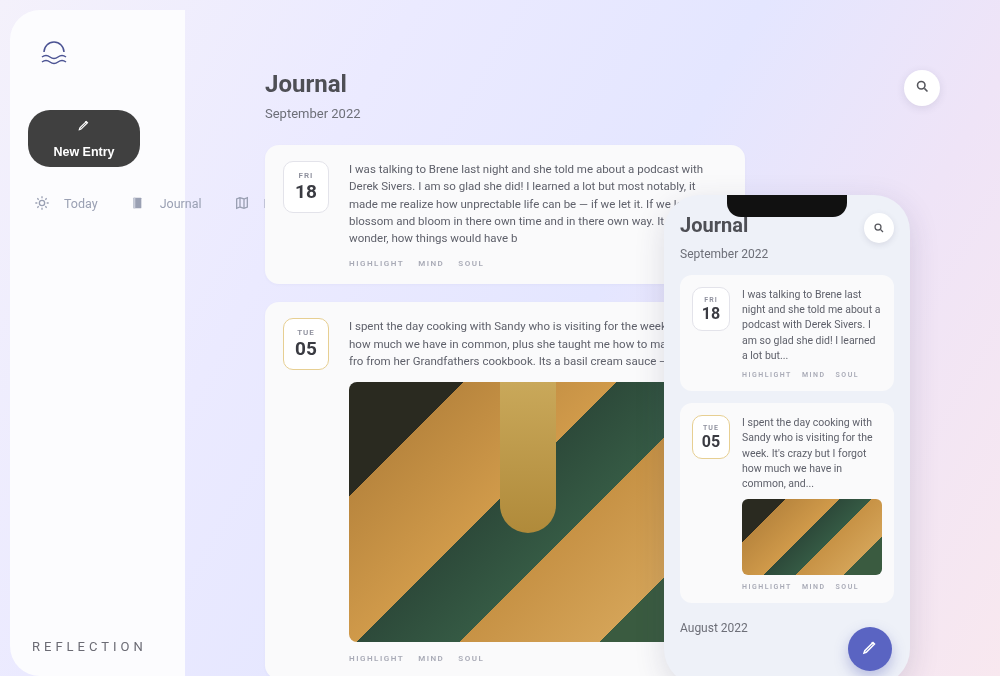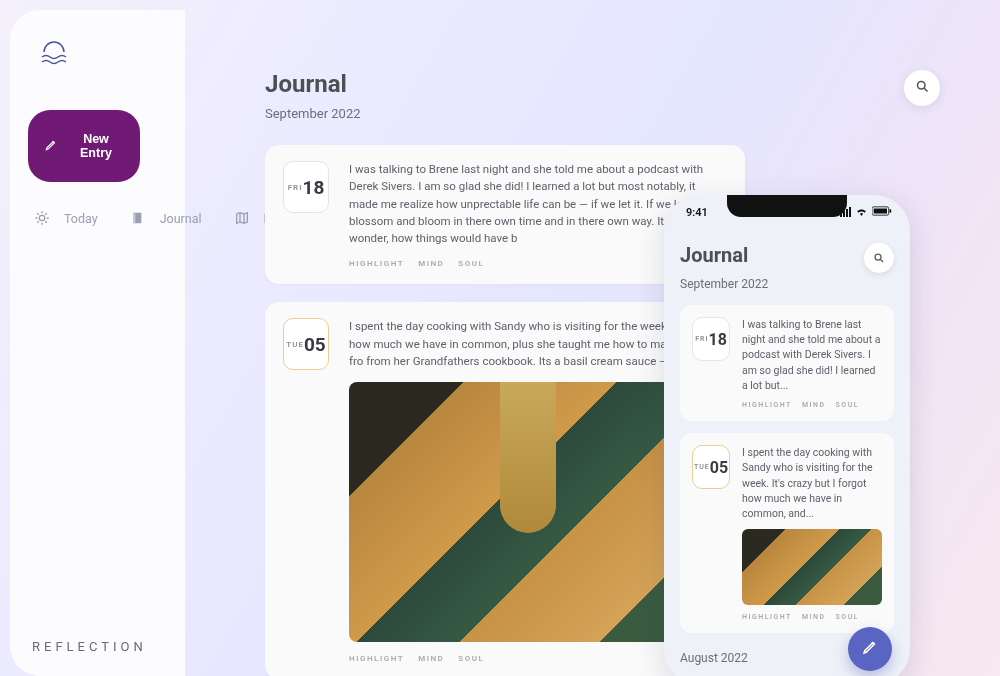--- a/index.html
+++ b/index.html
@@ -15,24 +15,25 @@
     display: flex;
   }
   
   .sidebar {
     width: 175px; background: #fcfcfe;
     display: flex; flex-direction: column;
     padding: 28px 18px 18px 18px; flex-shrink: 0;
   }
   .logo { margin: 0 0 40px 10px; color: #4b5393; }
   .new-entry-btn {
-    background: #701a75; color: #fff; border: none; border-radius: 22px;
-    padding: 22px 16px; display: flex; align-items: center; gap: 10px;
+    background: #404040; color: #fff; border: none; border-radius: 22px;
+    padding: 8px 16px; display: flex; align-items: center; gap: 10px;
     font-size: 12.5px; font-weight: 600; cursor: pointer; margin-bottom: 28px;
     width: 112px;
+    flex-direction: column;
   }
   .new-entry-btn svg { width: 14px; height: 14px; }
   .nav { list-style: none; display: flex; gap: 32px; padding-left: 6px;}
   .nav-item { display: flex; align-items: center; gap: 14px; color: #9aa0b3; font-size: 12.5px; cursor: pointer;}
   .nav-item svg, .nav-item .nicon { width: 16px; height: 16px; flex-shrink:0; }
   .brand { margin-top: auto; color: #6b6b74; font-size: 13px; letter-spacing: 4px; padding-left:4px; padding-bottom:4px;}
   
   .main { flex: 1; padding: 60px 50px 0 80px; overflow: hidden; }
   .main-head { display: flex; align-items: flex-start; justify-content: space-between; margin-bottom: 24px;}
   .main-head h1 { font-size: 24px; color: #4e4f55; font-weight: 700; margin-bottom: 8px;}
@@ -42,21 +43,21 @@
     display:flex; align-items:center; justify-content:center;
     box-shadow: 0 2px 8px rgba(60,60,90,0.12); cursor:pointer;
   }
   .card {
     background: #fafafb; border-radius: 14px; padding: 16px 18px; display:flex; gap: 20px;
     margin-bottom: 18px; box-shadow: 0 1px 3px rgba(80,80,120,0.04);
     max-width: 480px;
   }
   .date-box {
     border: 1.5px solid #e3e3ea; border-radius: 10px; width: 46px; height: 52px;
-    display:flex; flex-direction:row; align-items:center; justify-content:center; flex-shrink:0;
+    display:flex; flex-direction:column; align-items:center; justify-content:center; flex-shrink:0;
     background:#fff;
   }
   .date-box.gold { border-color: #e7cf92; }
   .date-box .dow { font-size: 8px; letter-spacing:1px; color:#8d8f9c; font-weight:600;}
   .date-box .day { font-size: 19px; font-weight:700; color:#3a3b42;text-align:right; }
   .card-body { flex:1; }
   .card-text { font-size: 11.5px; line-height: 1.5; color: #5f616b; }
   .tags { margin-top: 12px; display:flex; gap:14px; }
   .tag { font-size: 8px; letter-spacing:1.5px; color:#a8aab6; font-weight:600;}
   .card-img {
@@ -214,45 +215,20 @@
           <span class="tag">SOUL</span>
         </div>
       </div>
     </article>
 
   </main>
 </div>
 
 <div class="phone">
   <div class="notch"></div>
-  <div class="status-bar">
-    <span>9:41</span>
-    <div class="right">
-      <span>
-        <span class="sig-bars">
-            <span style="height:4px"></span>
-            <span style="height:6px"></span>
-            <span style="height:8px"></span>
-            <span style="height:10px"></span>
-          </span>
-      </span>
-      <span>
-        <svg width="13" height="10" viewBox="0 0 24 18" fill="#111">
-            <path d="M12 18l-3-4c2-1.5 4-1.5 6 0zM4 9c5-4 11-4 16 0l-2 3c-4-3-8-3-12 0z"></path>
-          </svg>
-      </span>
-      <span>
-        <svg width="20" height="10" viewBox="0 0 24 12">
-            <rect x="0" y="1" width="20" height="10" rx="2" fill="none" stroke="#111"></rect>
-            <rect x="2" y="3" width="16" height="6" fill="#111"></rect>
-            <rect x="21" y="4" width="2" height="4" fill="#111"></rect>
-          </svg>
-      </span>
-    </div>
-  </div>
 
   <div class="phone-body">
     <div class="phone-head">
       <h2>Journal</h2>
       <div class="ph-search">
         <span>
           <svg width="12" height="12" viewBox="0 0 24 24" fill="none" stroke="#55565c" stroke-width="2.5">
               <circle cx="10" cy="10" r="6"></circle>
               <path d="M20 20l-5-5"></path>
             </svg>

